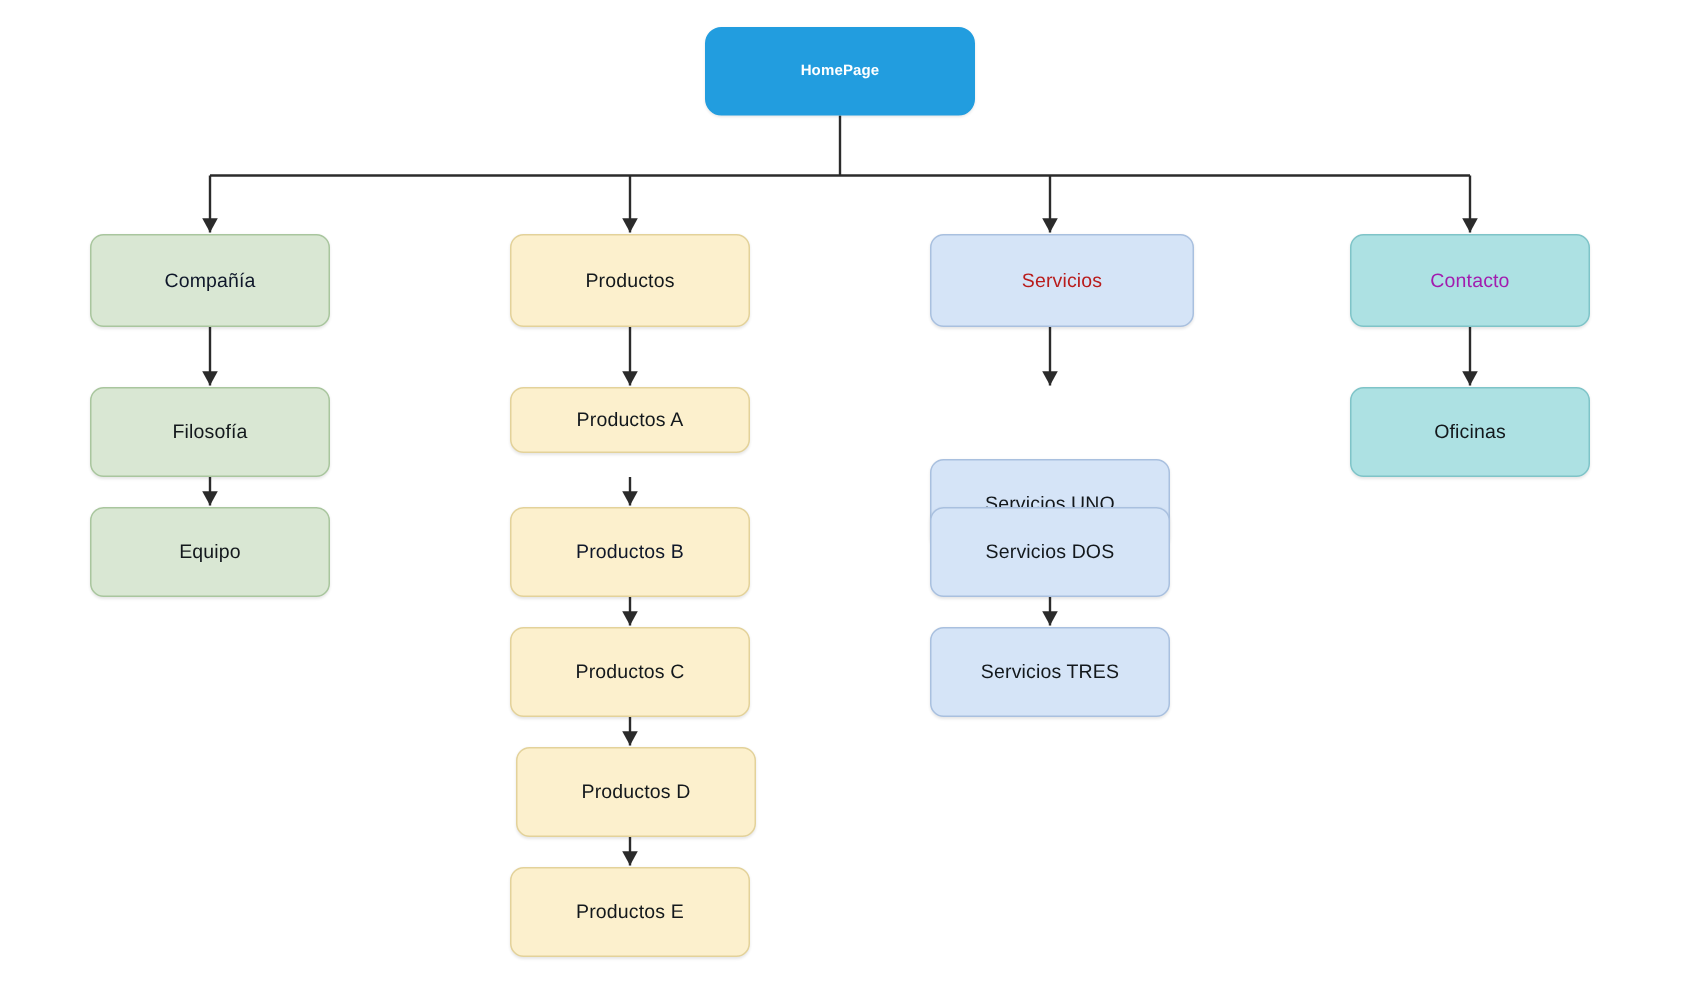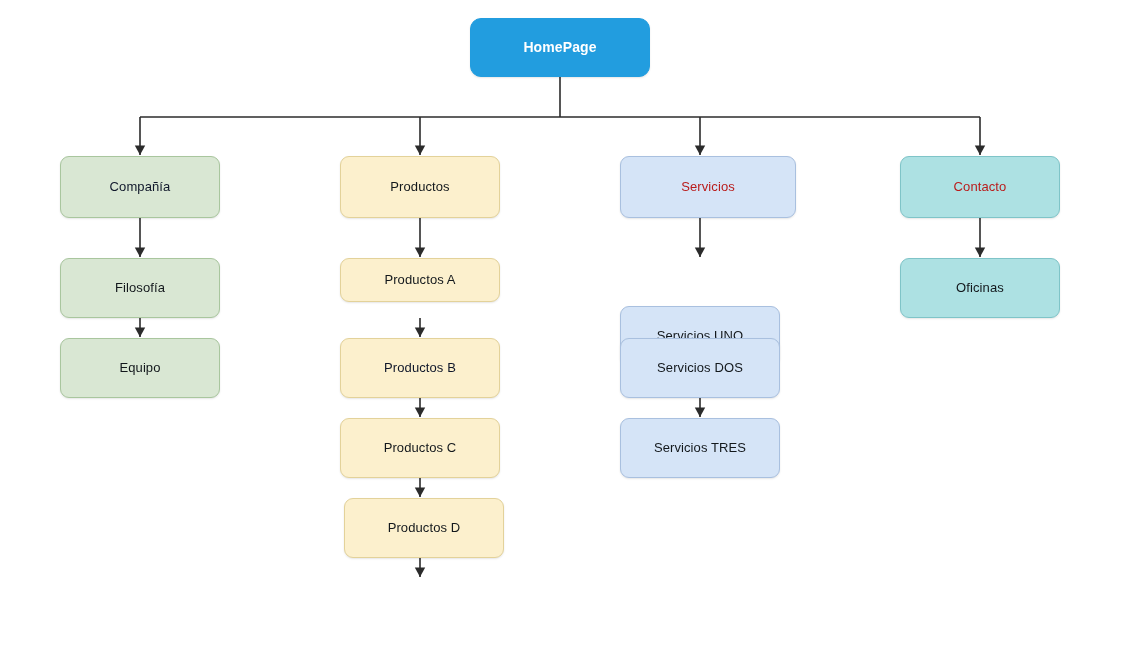--- a/index.html
+++ b/index.html
@@ -35,21 +35,21 @@
     justify-content: center;
     text-align: center;
     font-size: 13px;
     color: #13181c;
     letter-spacing: 0.1px;
     line-height: 1.2;
     box-shadow: 0 1px 2px rgba(0,0,0,0.10);
   }
   .node.root {
     font-weight: bold;
-    font-size: 14px;
+    font-size: 10px;
     color: #ffffff;
     border-color: rgba(0,0,0,0.10);
     border-radius: 11px;
   }
   .node-label {
     display: block;
     pointer-events: none;
   }
 </style>
 </head>
@@ -110,31 +110,34 @@
     </div>
     <div class="node" style="left: 340px; top: 338px; width: 160px; height: 60px; background: rgb(252, 240, 205); border-color: rgb(227, 210, 154); color: #0f172a;">
       <span class="node-label">Productos B</span>
     </div>
     <div class="node" style="left: 340px; top: 418px; width: 160px; height: 60px; background: rgb(252, 240, 205); border-color: rgb(227, 210, 154); color: rgb(19, 24, 28);">
       <span class="node-label">Productos C</span>
     </div>
     <div class="node" style="left: 344px; top: 498px; width: 160px; height: 60px; background: rgb(252, 240, 205); border-color: rgb(227, 210, 154); color: rgb(19, 24, 28);">
       <span class="node-label">Productos D</span>
     </div>
+    <div class="node" style="left: 340px; top: 578px; width: 160px; height: 60px; background: rgb(252, 240, 205); border-color: rgb(227, 210, 154); color: rgb(19, 24, 28);">
+      <span class="node-label">Productos E</span>
+    </div>
     <div class="node" style="left: 620px; top: 156px; width: 176px; height: 62px; background: rgb(213, 228, 247); border-color: rgb(169, 192, 223); color: #b91c1c;">
       <span class="node-label">Servicios</span>
     </div>
     <div class="node" style="left: 620px; top: 258px; width: 160px; height: 60px; background: rgb(213, 228, 247); border-color: rgb(169, 192, 223); color: rgb(19, 24, 28); margin-top: 48px;">
       <span class="node-label">Servicios UNO</span>
     </div>
     <div class="node" style="left: 620px; top: 338px; width: 160px; height: 60px; background: rgb(213, 228, 247); border-color: rgb(169, 192, 223); color: rgb(19, 24, 28);">
       <span class="node-label">Servicios DOS</span>
     </div>
     <div class="node" style="left: 620px; top: 418px; width: 160px; height: 60px; background: rgb(213, 228, 247); border-color: rgb(169, 192, 223); color: rgb(19, 24, 28);">
       <span class="node-label">Servicios TRES</span>
     </div>
-    <div class="node" style="left: 900px; top: 156px; width: 160px; height: 62px; background: rgb(173, 225, 227); border-color: rgb(127, 196, 200); color: #b91c1c;">
+    <div class="node" style="left: 900px; top: 156px; width: 160px; height: 62px; background: rgb(173, 225, 227); border-color: rgb(127, 196, 200); color: #a21caf;">
       <span class="node-label">Contacto</span>
     </div>
     <div class="node" style="left: 900px; top: 258px; width: 160px; height: 60px; background: rgb(173, 225, 227); border-color: rgb(127, 196, 200); color: rgb(19, 24, 28);">
       <span class="node-label">Oficinas</span>
     </div>
   </div>
 
 </body></html>

